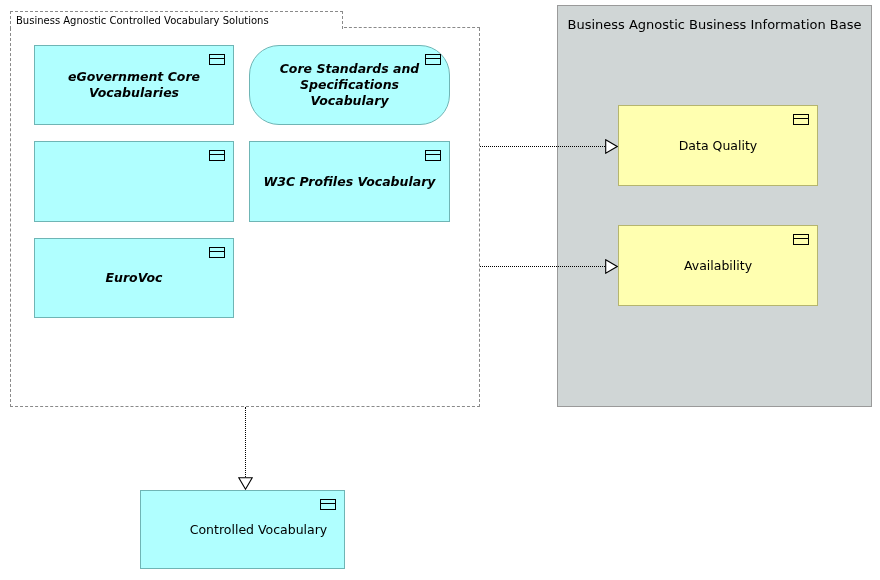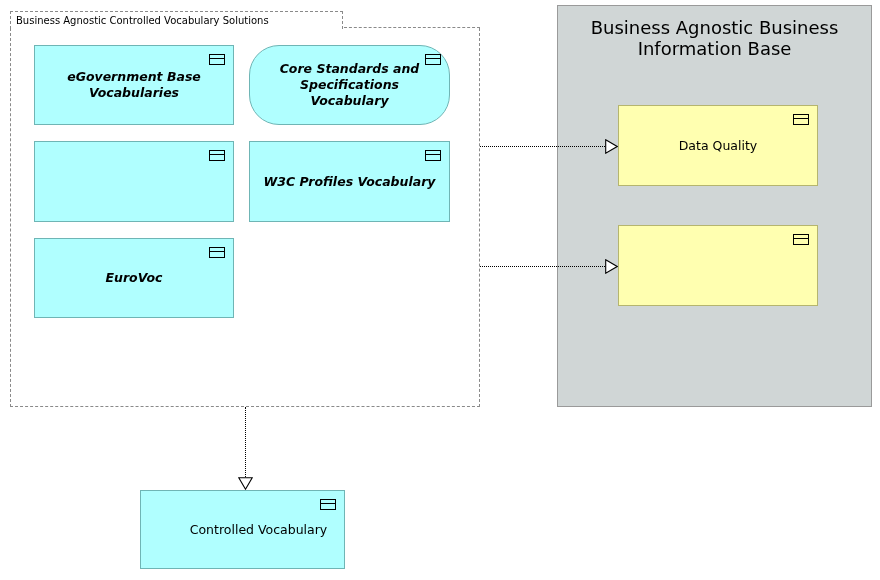--- a/index.html
+++ b/index.html
@@ -66,21 +66,21 @@
     background: #d0d6d6;
     border: 1px solid #9a9a9a;
     box-sizing: border-box;
   }
   .gray-panel-label {
     position: absolute;
     left: 0;
     right: 0;
     top: 11px;
     text-align: center;
-    font-size: 18px;
+    font-size: 13px;
     color: #000000;
   }
 
   
   .node {
     position: absolute;
     box-sizing: border-box;
     border: 1px solid #6fb5b5;
     background: #b0ffff;
     display: flex;
@@ -150,21 +150,21 @@
 <body>
 
 <div id="canvas">
 
   <div class="group-tab"></div>
   <div class="group-tab-label">Business Agnostic Controlled Vocabulary Solutions</div>
   <div class="group-body"></div>
 
   <div class="node italic" style="left:34px; top:45px; width:200px; height:80px;">
     <span class="obj-icon"></span>
-    <span class="node-label">eGovernment Base Vocabularies</span>
+    <span class="node-label">eGovernment Core Vocabularies</span>
   </div>
 
   <div class="node italic" style="left:249px; top:45px; width:201px; height:80px;border-radius:30px;">
     <span class="obj-icon"></span>
     <span class="node-label">Core Standards and Specifications Vocabulary</span>
   </div>
 
   <div class="node italic" style="left:34px; top:141px; width:200px; height:81px;">
     <span class="obj-icon"></span>
   </div>
@@ -183,20 +183,21 @@
     <div class="gray-panel-label">Business Agnostic Business Information Base</div>
   </div>
 
   <div class="node yellow" style="left:618px; top:105px; width:200px; height:81px;">
     <span class="obj-icon"></span>
     <span class="node-label">Data Quality</span>
   </div>
 
   <div class="node yellow" style="left:618px; top:225px; width:200px; height:81px;">
     <span class="obj-icon"></span>
+    <span class="node-label">Availability</span>
   </div>
 
   <div class="node" style="left:140px; top:490px; width:205px; height:79px;padding-left:32px;">
     <span class="obj-icon"></span>
     <span class="node-label">Controlled Vocabulary</span>
   </div>
 
   <div class="rel-h" style="left:480px; top:146px; width:125px;"></div>
   <svg class="arrow-right-outline" style="left:605px; top:139px;" viewBox="0 0 13 15">
     <polygon points="0.7,0.8 12.2,7.5 0.7,14.2" fill="#ffffff" stroke="#000000" stroke-width="1.1"></polygon>

